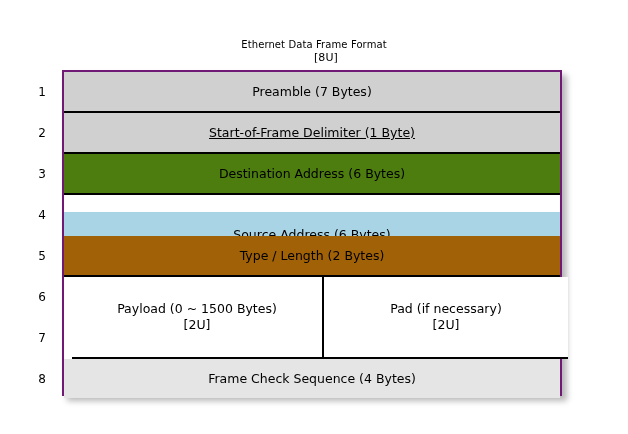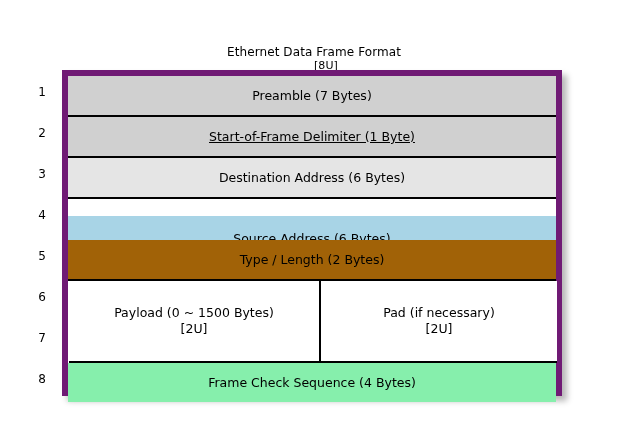--- a/index.html
+++ b/index.html
@@ -26,23 +26,22 @@
   
   #title-block {
     position: absolute;
     left: 0;
     top: 38px;
     width: 628px;
     text-align: center;
     line-height: 13px;
   }
   #title-main {
-    font-size: 12px;
+    font-size: 10px;
     letter-spacing: 0.1px;
-    margin-top: 8px;
   }
   #title-sub {
     font-size: 11px;
     letter-spacing: 0.1px;
     margin-left: 24px;
   }
 
   
   #row-numbers {
     position: absolute;
@@ -60,21 +59,21 @@
     line-height: 12px;
   }
 
   
   #frame-box {
     position: absolute;
     left: 62px;
     top: 70px;
     width: 500px;
     height: 326px;
-    border: 6px solid #701a75;
+    border: 2px solid #701a75;
     box-sizing: border-box;
     box-shadow: 5px 5px 6px rgba(0, 0, 0, 0.28);
     background: #ffffff;
   }
 
   .frame-row {
     position: absolute;
     left: 0;
     width: 100%;
     box-sizing: border-box;
@@ -89,21 +88,21 @@
   .row-label {
     font-size: 12.5px;
     line-height: 15px;
     text-align: center;
     white-space: nowrap;
   }
 
   
   #split-row {
     position: absolute;
-    left: 1px;
+    left: 8px;
     width: 100%;
     box-sizing: border-box;
     border-bottom: 2px solid #000000;
     background: #ffffff;
     display: flex;
   }
   .split-cell {
     box-sizing: border-box;
     display: flex;
     flex-direction: column;
@@ -148,21 +147,21 @@
   <div id="frame-box">
 
     <div class="frame-row" style="top:0px; height:41px; background:#d0d0d0;">
       <span class="row-label">Preamble (7 Bytes)</span>
     </div>
 
     <div class="frame-row" style="top:41px; height:41px; background:#d0d0d0;text-decoration:underline;">
       <span class="row-label">Start-of-Frame Delimiter (1 Byte)</span>
     </div>
 
-    <div class="frame-row" style="top:82px; height:41px; background:#e5e5e5;">
+    <div class="frame-row" style="top:82px; height:41px; background:#4d7c0f;">
       <span class="row-label">Destination Address (6 Bytes)</span>
     </div>
 
     <div class="frame-row" style="top:140px; height:47px; background:#a8d4e6;">
       <span class="row-label">Source Address (6 Bytes)</span>
     </div>
 
     <div class="frame-row" style="top:164px; height:41px; background:#a16207;">
       <span class="row-label">Type / Length (2 Bytes)</span>
     </div>
@@ -171,19 +170,19 @@
       <div class="split-cell" id="payload-cell">
         <span class="cell-line">Payload (0 ~ 1500 Bytes)</span>
         <span class="cell-line">[2U]</span>
       </div>
       <div class="split-cell" id="pad-cell">
         <span class="cell-line">Pad (if necessary)</span>
         <span class="cell-line">[2U]</span>
       </div>
     </div>
 
-    <div class="frame-row last" style="top:287px; height:39px; background:#86efac;">
+    <div class="frame-row last" style="top:287px; height:39px; background:#e5e5e5;">
       <span class="row-label">Frame Check Sequence (4 Bytes)</span>
     </div>
 
   </div>
 
 </div>
 
 </body></html>

